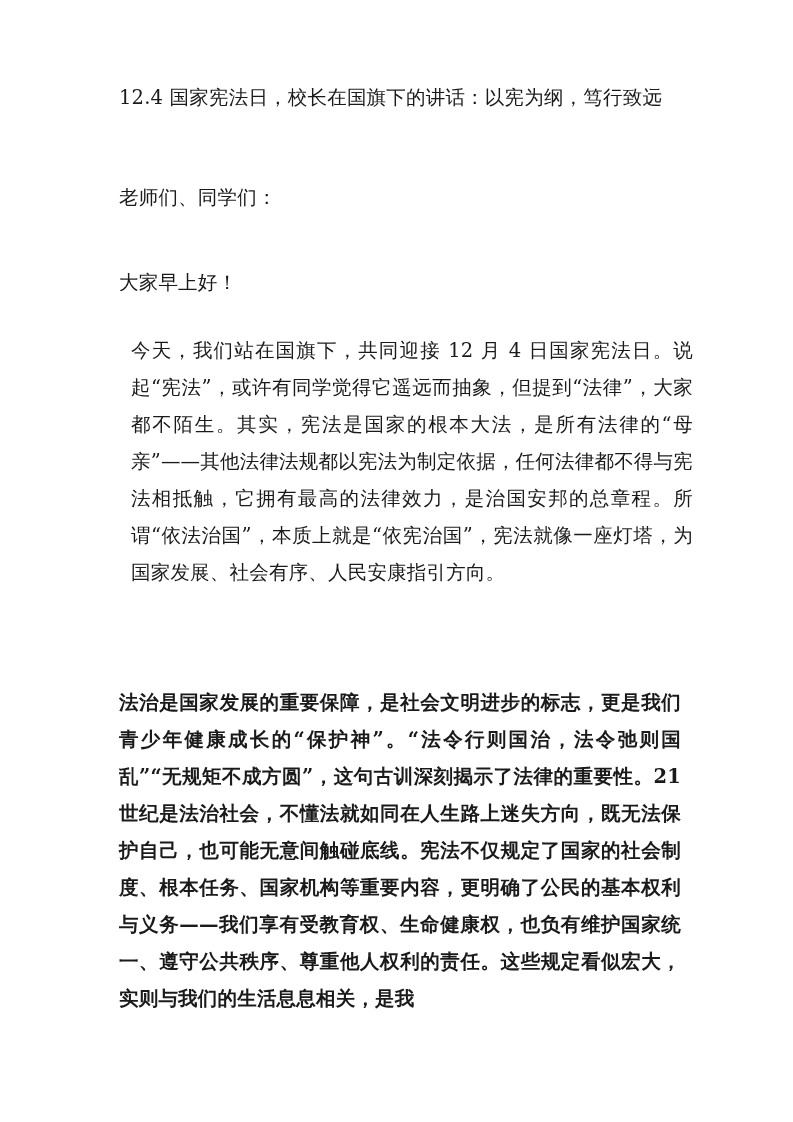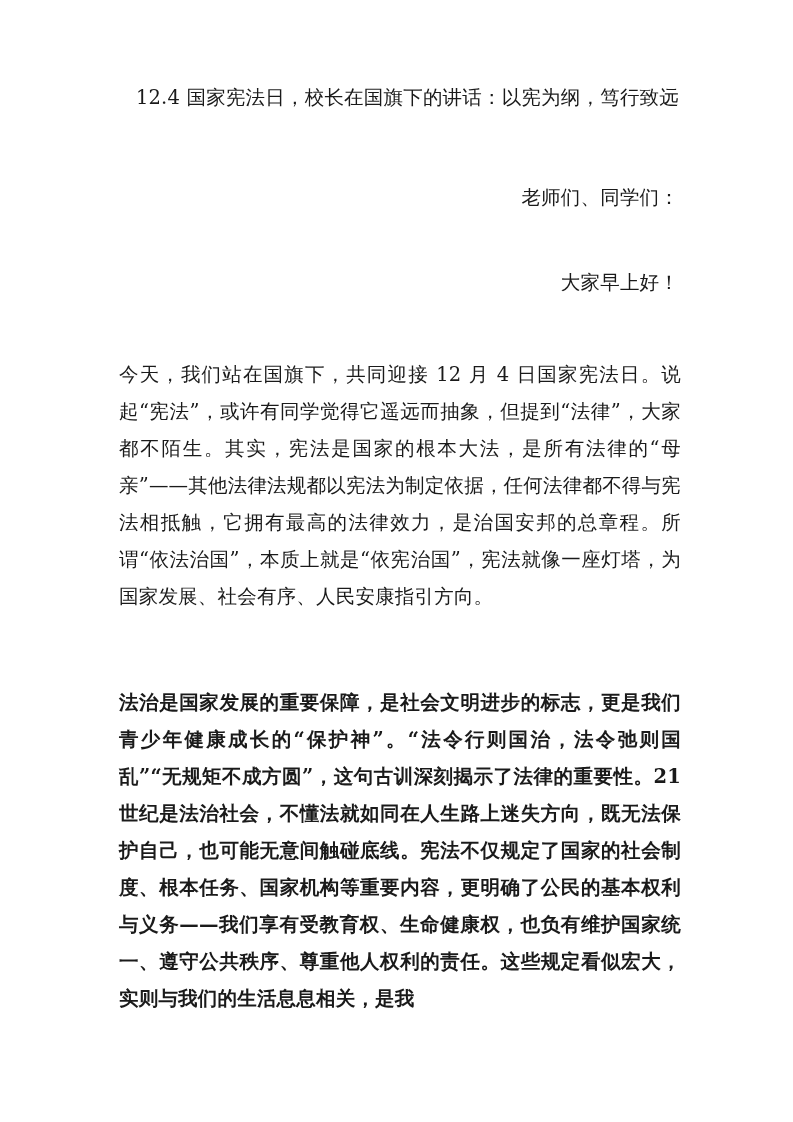--- a/index.html
+++ b/index.html
@@ -1,26 +1,26 @@
 <!DOCTYPE html>
 <html><head>
 <meta charset="utf-8">
 <style>
   html, body { margin: 0; padding: 0; background: #ffffff; }
   body { width: 793px; height: 1122px; position: relative; overflow: hidden;
          font-family: "DejaVu Serif", "Liberation Serif", serif; color: #1a1a1a; }
   .page { position: absolute; left: 0; top: 0; width: 793px; height: 1122px; background: #fff; }
   .line { position: absolute; left: 119px; width: 560px; font-size: 19.5px; line-height: 24px;
-          white-space: nowrap; letter-spacing: 0.2px; text-align: right; }
+          white-space: nowrap; letter-spacing: 0.2px; }
   .para { position: absolute; left: 119px; width: 562px; font-size: 19.5px; line-height: 37px;
           text-align: justify; text-align-last: left; letter-spacing: 0.2px; }
   .title { top: 86px; }
   .salutation { top: 186px; }
   .greeting { top: 271px; }
-  #p1 { top: 356px; }
+  #p1 { top: 332px; margin-left: 12px; }
   #p2 { top: 684px; font-weight: bold; }
 </style>
 </head>
 <body>
 
 <div class="page">
   <div class="line title">12.4 国家宪法日，校长在国旗下的讲话：以宪为纲，笃行致远</div>
   <div class="line salutation">老师们、同学们：</div>
   <div class="line greeting">大家早上好！</div>
   <div class="para" id="p1">今天，我们站在国旗下，共同迎接 12 月 4 日国家宪法日。说起“宪法”，或许有同学觉得它遥远而抽象，但提到“法律”，大家都不陌生。其实，宪法是国家的根本大法，是所有法律的“母亲”——其他法律法规都以宪法为制定依据，任何法律都不得与宪法相抵触，它拥有最高的法律效力，是治国安邦的总章程。所谓“依法治国”，本质上就是“依宪治国”，宪法就像一座灯塔，为国家发展、社会有序、人民安康指引方向。</div>

